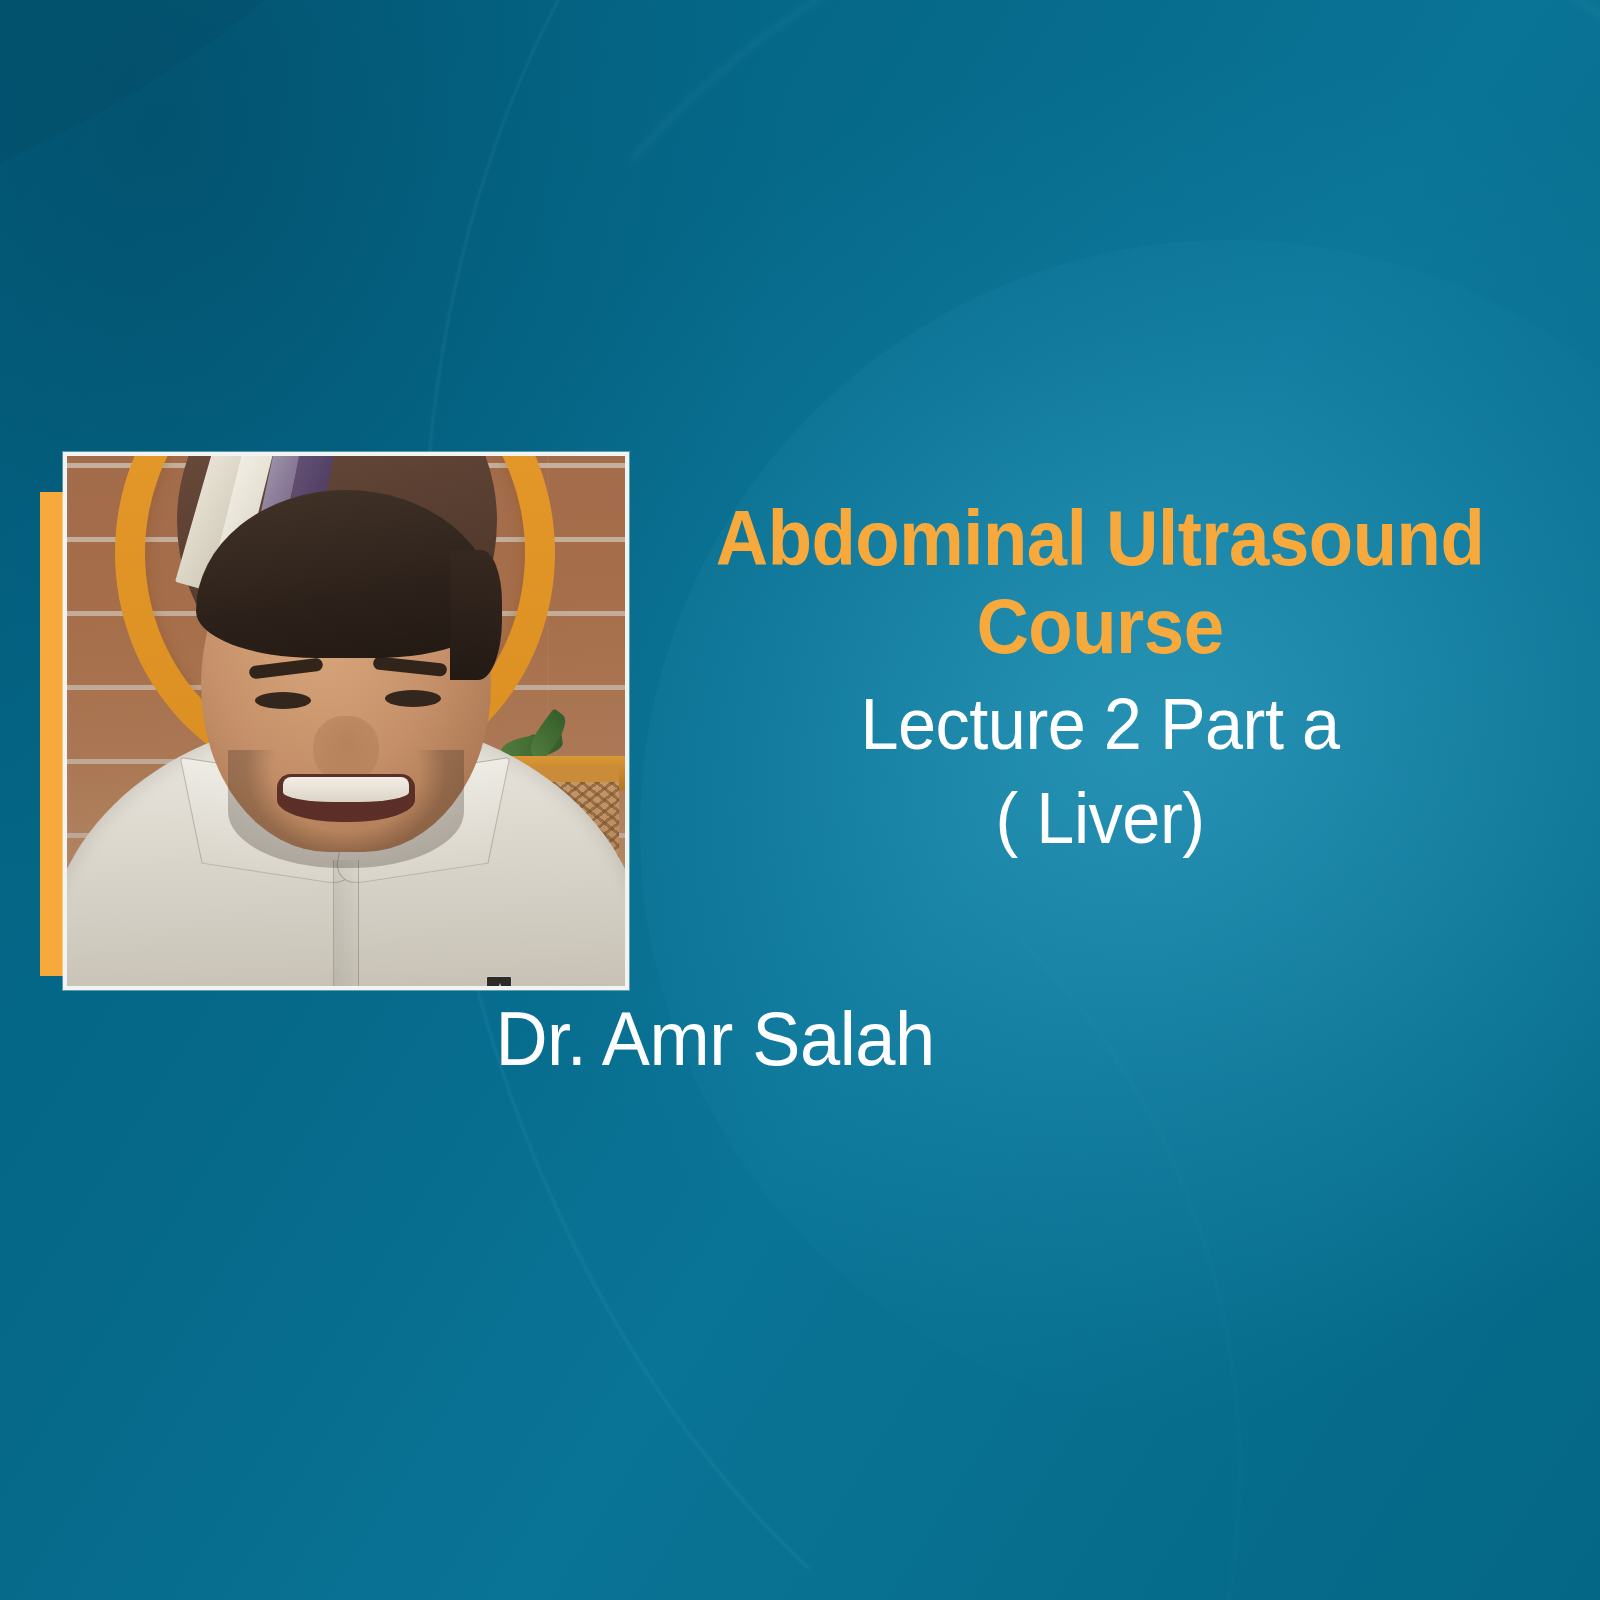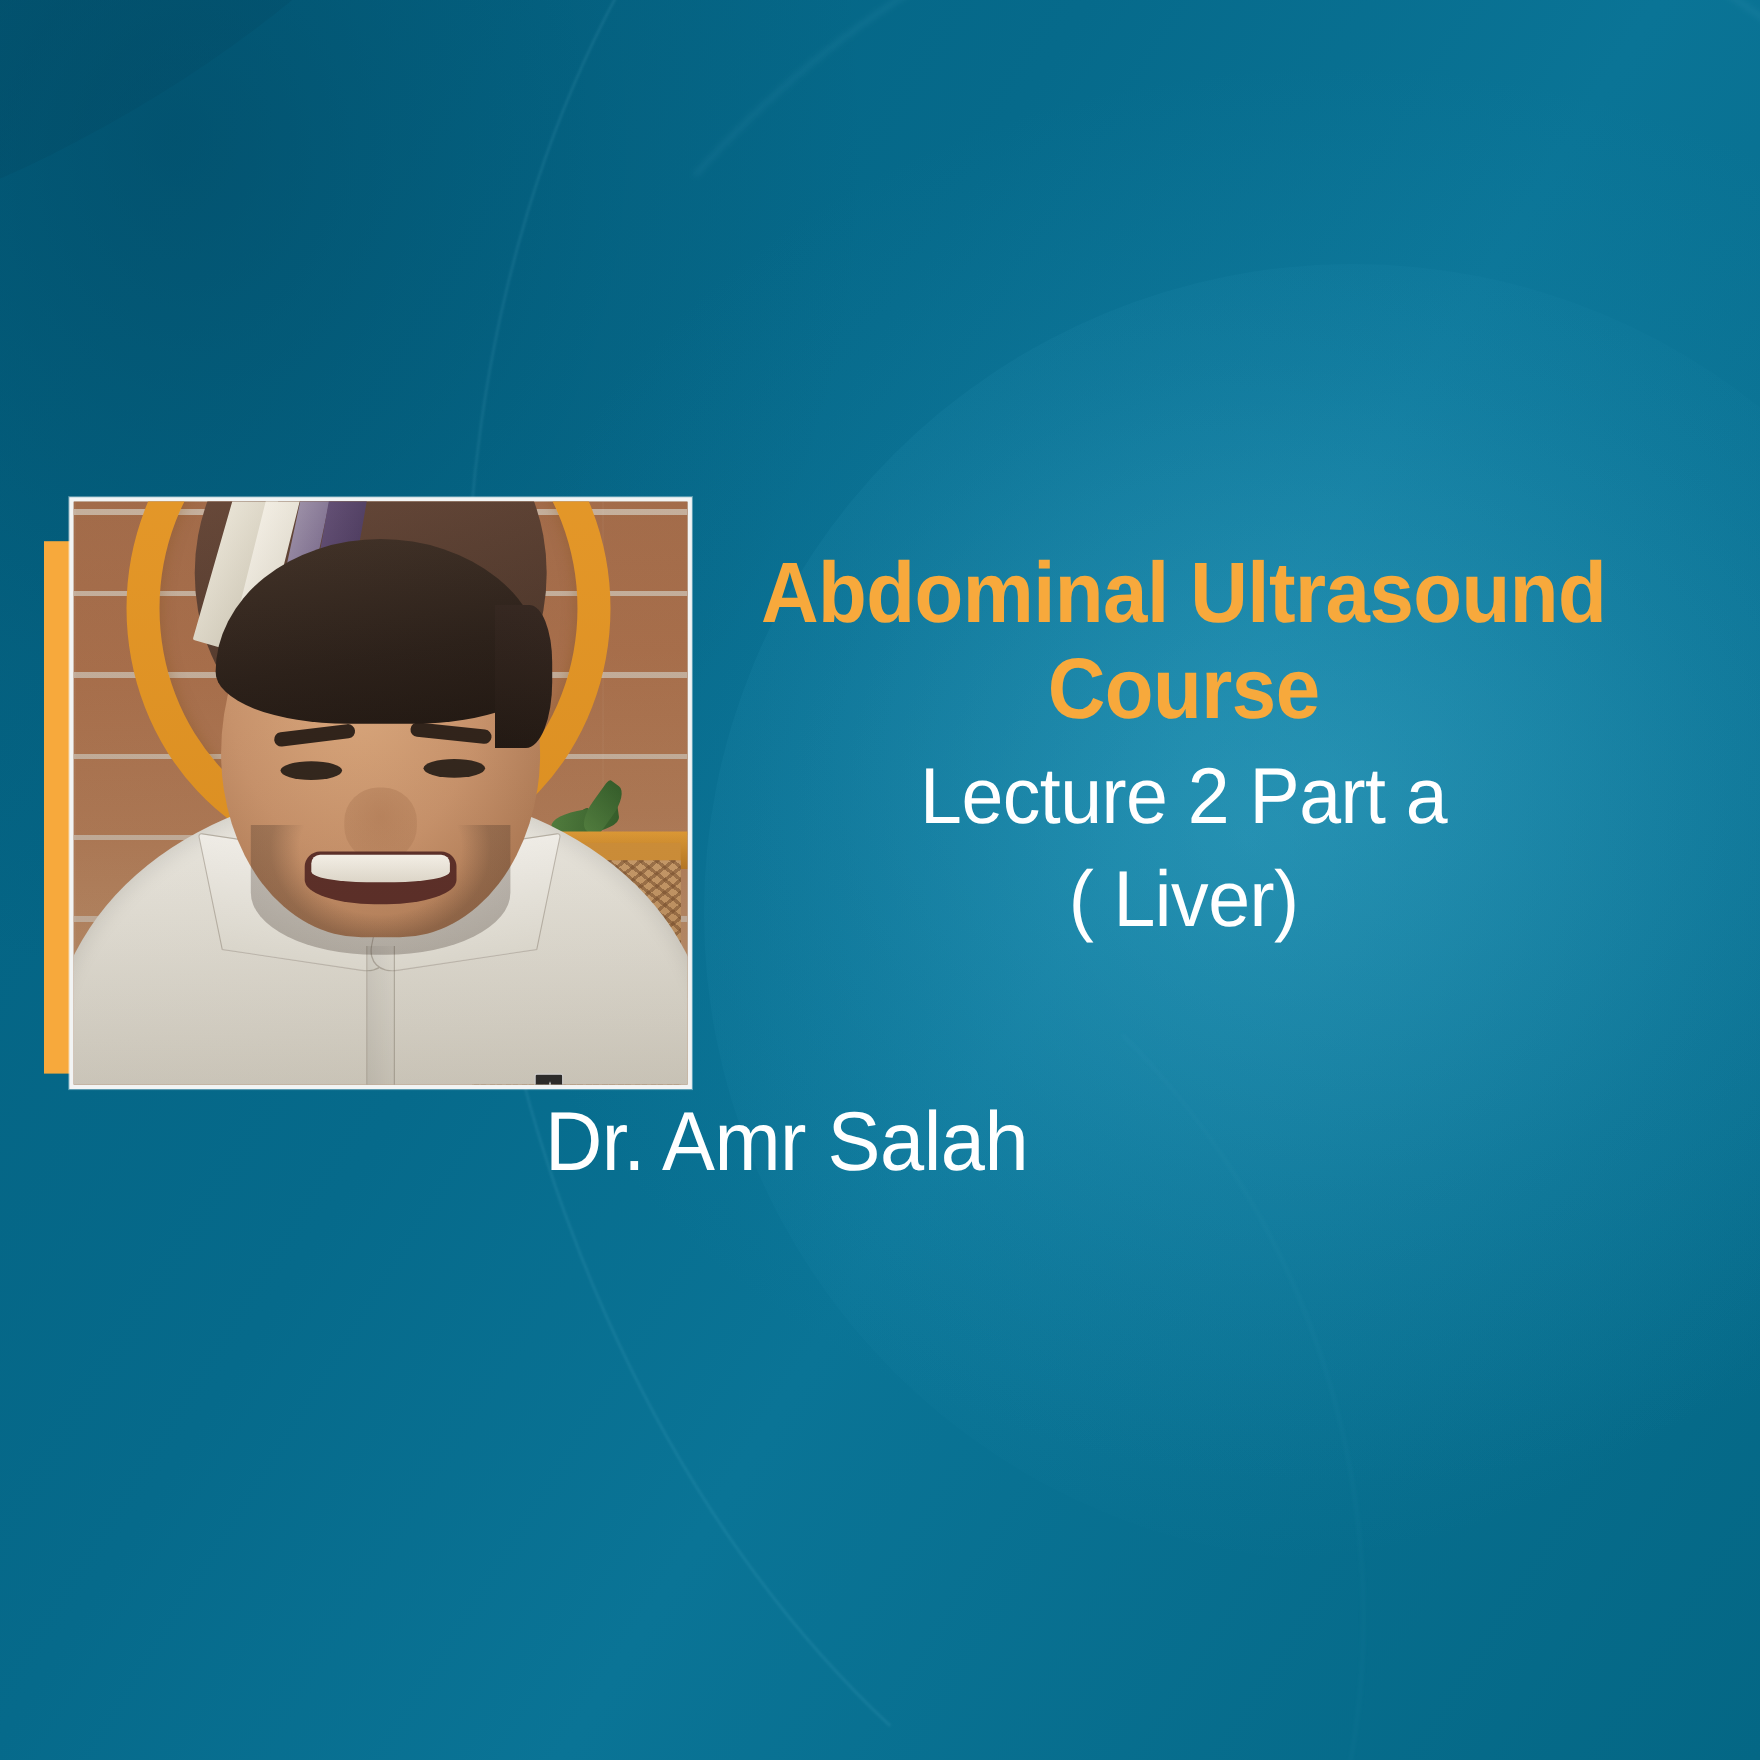--- a/index.html
+++ b/index.html
@@ -290,21 +290,21 @@
   }
   .photo-tone {
     position:absolute; inset:0;
     background:linear-gradient(180deg, rgba(255,240,215,0.05), rgba(60,40,20,0.07));
     pointer-events:none;
   }
 
   
   .text-block {
     position:absolute;
-    left:616px; top:494px;
+    left:640px; top:494px;
     width:920px;
     text-align:center;
   }
   .course-title {
     color:#F7A93C;
     font-family:"Liberation Sans", sans-serif;
     font-weight:bold;
     font-size:78px;
     line-height:1.13;
     letter-spacing:-0.5px;

